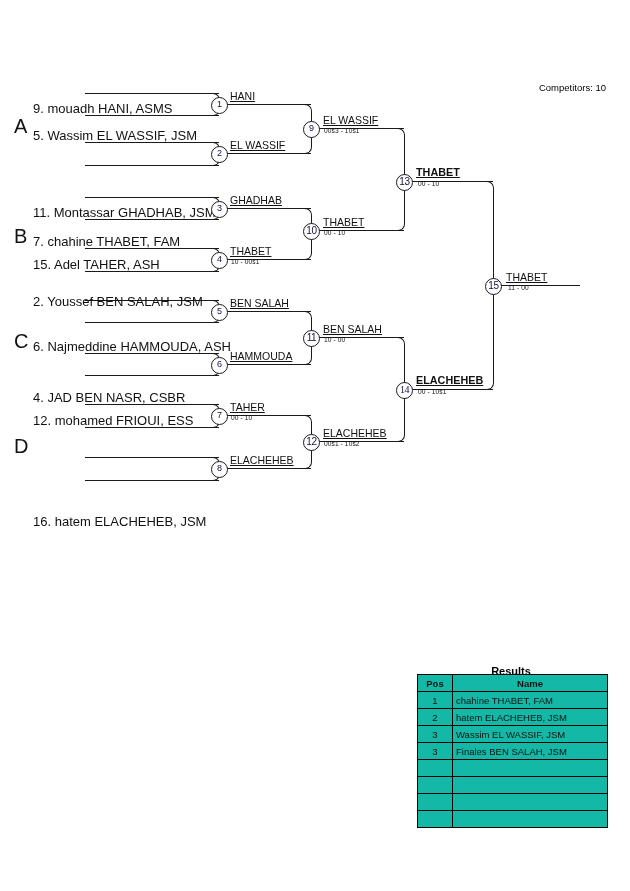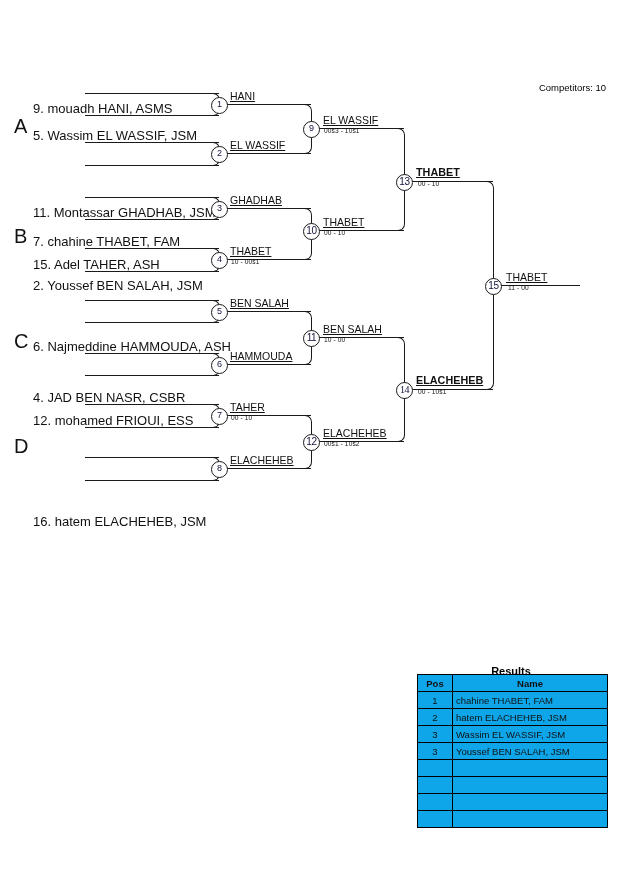--- a/index.html
+++ b/index.html
@@ -47,21 +47,21 @@
   }
   .pool{
     position:absolute;font-size:20px;color:#111;line-height:1;
   }
 
   
   .results-title{
     position:absolute;font-size:11px;font-weight:bold;text-align:center;
   }
   table.results{
-    position:absolute;border-collapse:collapse;background:#0ea5e9;
+    position:absolute;border-collapse:collapse;background:#14b8a6;
     border:1.6px solid #000;
   }
   table.results th,table.results td{
     border:1px solid #000;font-size:9.5px;font-weight:normal;
     height:16px;padding:0 3px;color:#111;
   }
   table.results th{font-weight:bold;text-align:center;}
   td.pos{width:28px;text-align:center;}
   td.nm{width:148px;text-align:left;padding-left:8px;}
 </style>
@@ -206,21 +206,21 @@
   <div class="score" style="left:418px;top:388px;">00 - 10s1</div>
 
   <div class="pname" style="left:506px;top:271px;">THABET</div>
   <div class="score" style="left:508px;top:284px;">11 - 00</div>
 
   <div class="entrant" style="left:33px;top:101px;">9. mouadh HANI, ASMS</div>
   <div class="entrant" style="left:33px;top:128px;">5. Wassim EL WASSIF, JSM</div>
   <div class="entrant" style="left:33px;top:205px;">11. Montassar GHADHAB, JSM</div>
   <div class="entrant" style="left:33px;top:234px;">7. chahine THABET, FAM</div>
   <div class="entrant" style="left:33px;top:257px;">15. Adel TAHER, ASH</div>
-  <div class="entrant" style="left:33px;top:278px;">2. Youssef BEN SALAH, JSM</div>
+  <div class="entrant" style="left:33px;top:294px;">2. Youssef BEN SALAH, JSM</div>
   <div class="entrant" style="left:33px;top:339px;">6. Najmeddine HAMMOUDA, ASH</div>
   <div class="entrant" style="left:33px;top:390px;">4. JAD BEN NASR, CSBR</div>
   <div class="entrant" style="left:33px;top:413px;">12. mohamed FRIOUI, ESS</div>
   <div class="entrant" style="left:33px;top:466px;margin-top:48px;">16. hatem ELACHEHEB, JSM</div>
 
   <div class="results-title" style="left:417px;top:665px;width:188px;">Results</div>
   <table class="results" style="left:417px;top:674px;">
     <thead>
       <tr>
         <th style="width:28px;">Pos</th>
@@ -235,21 +235,21 @@
         <tr>
           <td class="pos">2</td>
           <td class="nm">hatem ELACHEHEB, JSM</td>
         </tr>
         <tr>
           <td class="pos">3</td>
           <td class="nm">Wassim EL WASSIF, JSM</td>
         </tr>
         <tr>
           <td class="pos">3</td>
-          <td class="nm">Youssef BEN SALAH, JSM</td>
+          <td class="nm">Finales BEN SALAH, JSM</td>
         </tr>
         <tr>
           <td class="pos"></td>
           <td class="nm"></td>
         </tr>
         <tr>
           <td class="pos"></td>
           <td class="nm"></td>
         </tr>
         <tr>

